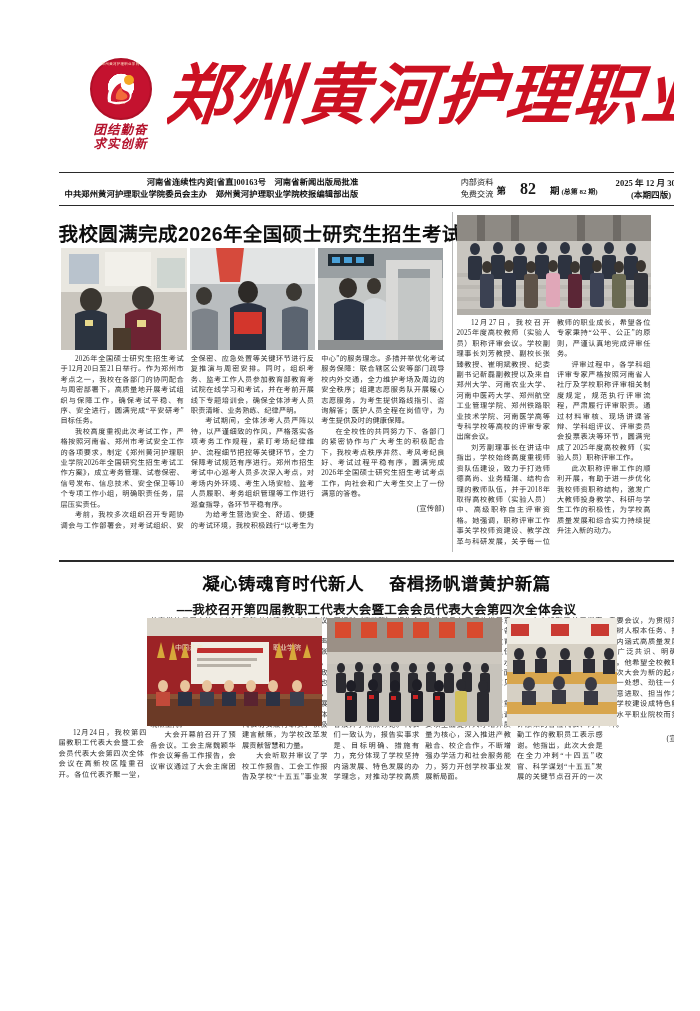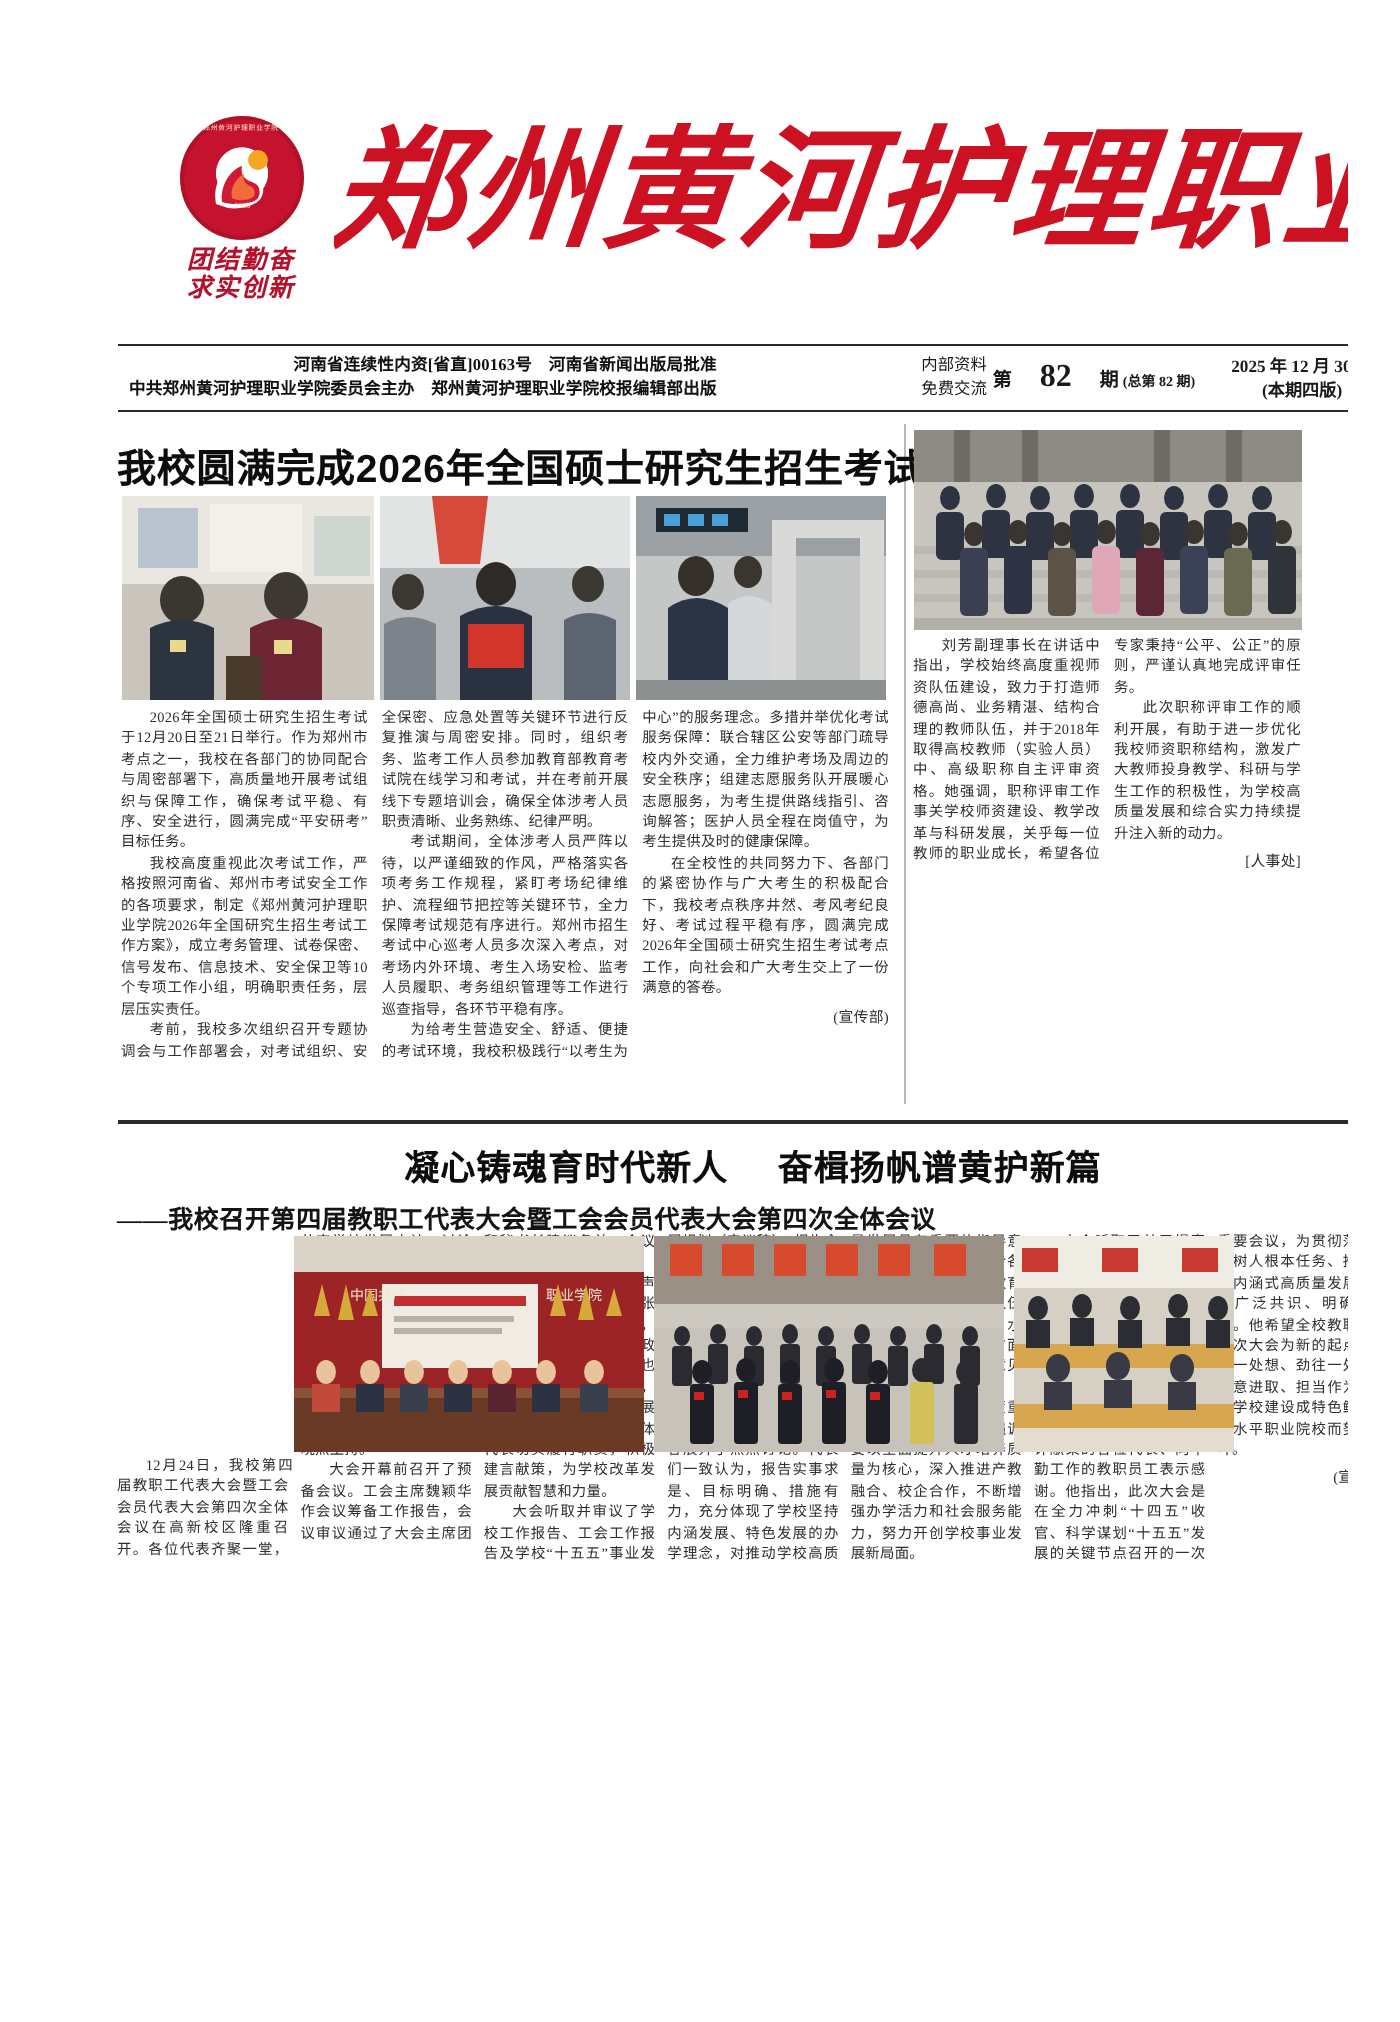--- a/index.html
+++ b/index.html
@@ -251,25 +251,25 @@
     text-align: center;
     font-size: 17.5px;
     font-weight: 900;
     color: #0d0d0d;
     font-family: "Liberation Sans", sans-serif;
     letter-spacing: 0.5px;
     padding-top: 2px;
   }
   .headline2 .gap { display: inline-block; width: 14px; }
   .subhead2 {
-    text-align: left;
+    text-align: center;
     font-size: 12.5px;
     font-weight: 700;
     color: #141414;
-    font-family: Liberation Serif, serif;
+    font-family: Liberation Mono, monospace;
     margin-top: 4px;
     letter-spacing: 0.3px;
   }
   .sec2-photos {
     position: absolute;
     left: 88px; top: 50px;
     width: 470px;
     height: 108px;
     display: flex;
     gap: 5px;
@@ -468,21 +468,23 @@
               <rect x="155" y="59" width="14" height="34" rx="3" fill="#6a6a52"></rect>
             <ellipse cx="184" cy="51" rx="5" ry="6" fill="#3a3530"></ellipse>
               <rect x="177" y="58" width="14" height="34" rx="3" fill="#32343b"></rect>
           </g>
         </svg>
       </div>
 
       <div class="vhead">我校召开2025年度职称评审会议</div>
 
       <div class="sec1-right-body col-text">
+        <p>12月27日，我校召开2025年度高校教师（实验人员）职称评审会议。学校副理事长刘芳教授、副校长张臻教授、崔明斌教授、纪委副书记靳磊副教授以及来自郑州大学、河南农业大学、河南中医药大学、郑州航空工业管理学院、郑州铁路职业技术学院、河南医学高等专科学校等高校的评审专家出席会议。</p>
         <p>刘芳副理事长在讲话中指出，学校始终高度重视师资队伍建设，致力于打造师德高尚、业务精湛、结构合理的教师队伍，并于2018年取得高校教师（实验人员）中、高级职称自主评审资格。她强调，职称评审工作事关学校师资建设、教学改革与科研发展，关乎每一位教师的职业成长，希望各位专家秉持“公平、公正”的原则，严谨认真地完成评审任务。</p>
+        <p>评审过程中，各学科组评审专家严格按照河南省人社厅及学校职称评审相关制度规定，规范执行评审流程，严肃履行评审职责。通过材料审核、现场讲课答辩、学科组评议、评审委员会投票表决等环节，圆满完成了2025年度高校教师（实验人员）职称评审工作。</p>
         <p>此次职称评审工作的顺利开展，有助于进一步优化我校师资职称结构，激发广大教师投身教学、科研与学生工作的积极性，为学校高质量发展和综合实力持续提升注入新的动力。</p>
         <div class="attrib">[人事处]</div>
       </div>
     </div>
   </div>
 
   <div class="hr-thick" style="top:560px"></div>
 
   <div class="sec2">
     <div class="headline2">

